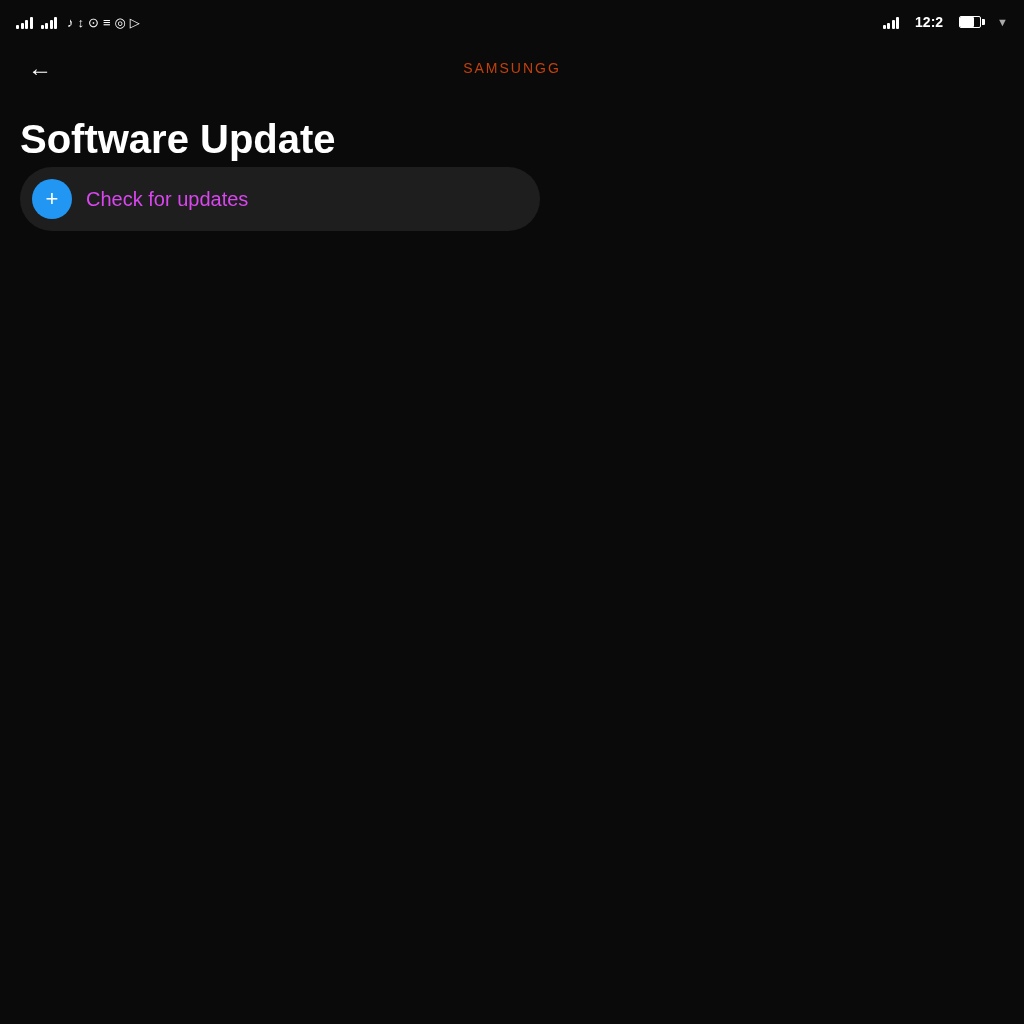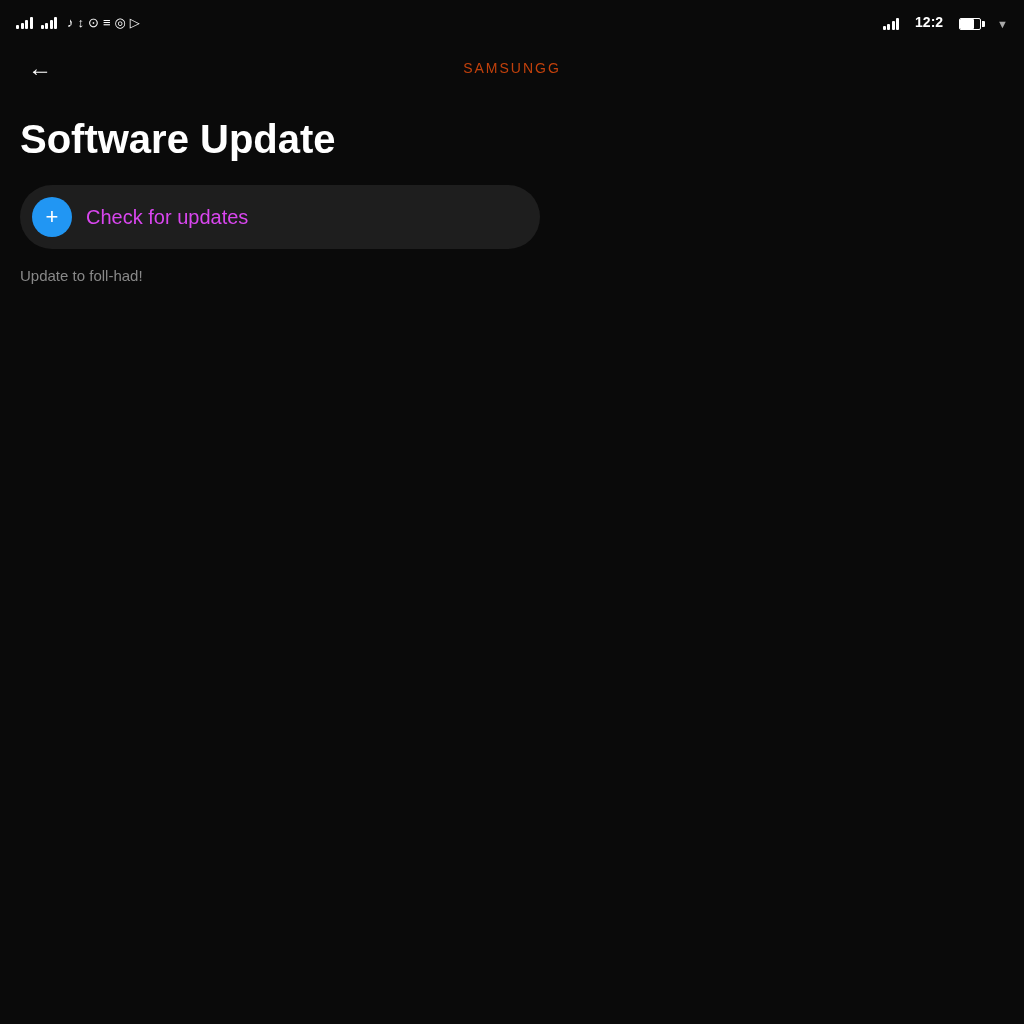--- a/index.html
+++ b/index.html
@@ -26,21 +26,21 @@
     }
 
     .status-left {
       display: flex;
       align-items: center;
       gap: 4px;
     }
 
     .status-right {
       display: flex;
-      align-items: flex-end;
+      align-items: center;
       gap: 16px;
       font-size: 14px;
       color: #ffffff;
     }
 
     .signal-bar {
       width: 3px;
       background: #ffffff;
       border-radius: 1px;
     }
@@ -115,21 +115,21 @@
     }
 
     .content {
       padding: 20px 20px 20px 20px;
     }
 
     .page-title {
       font-size: 40px;
       font-weight: 700;
       color: #ffffff;
-      margin-bottom: 23px;
+      margin-bottom: 5px;
       line-height: 1.15;
     }
 
     .subtitle {
       font-size: 15px;
       color: #888888;
       margin-bottom: 22px;
     }
 
     .check-updates-button {
@@ -240,14 +240,13 @@
 <div class="content">
   <h1 class="page-title">Software Update</h1>
 
   <button class="check-updates-button">
     <div class="plus-icon-circle">
       <span class="plus-symbol">+</span>
     </div>
     <span class="check-updates-label">Check for updates</span>
   </button>
 
-  <p class="update-status-text">Update to foll-had!</p>
 </div>
 
 </body></html>

